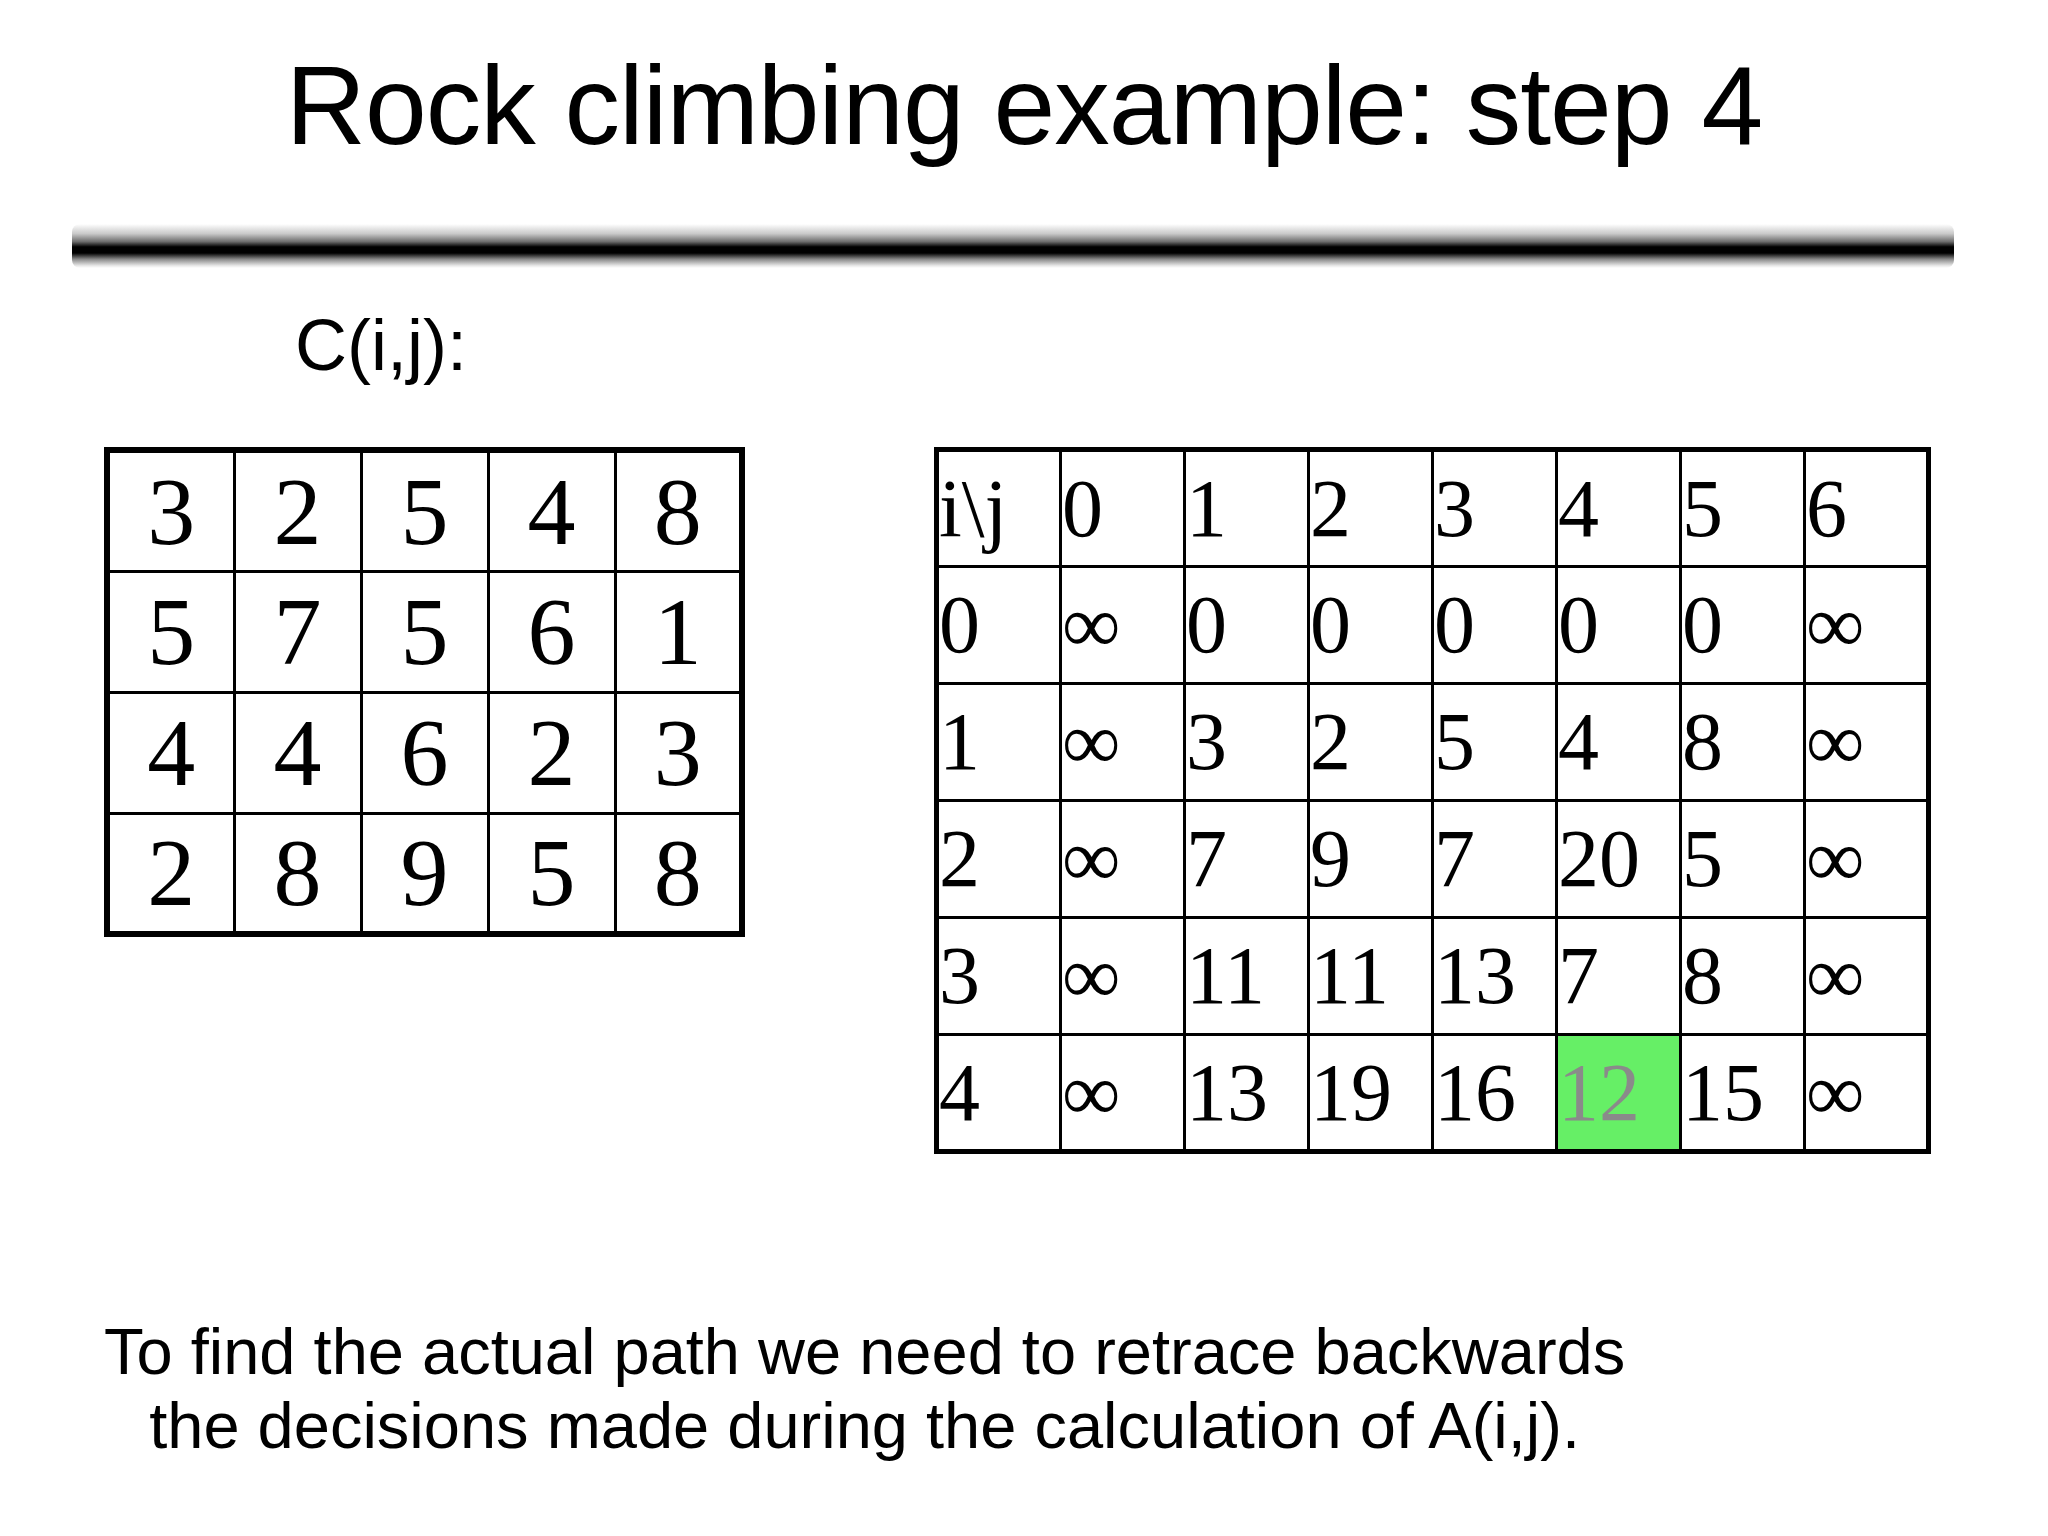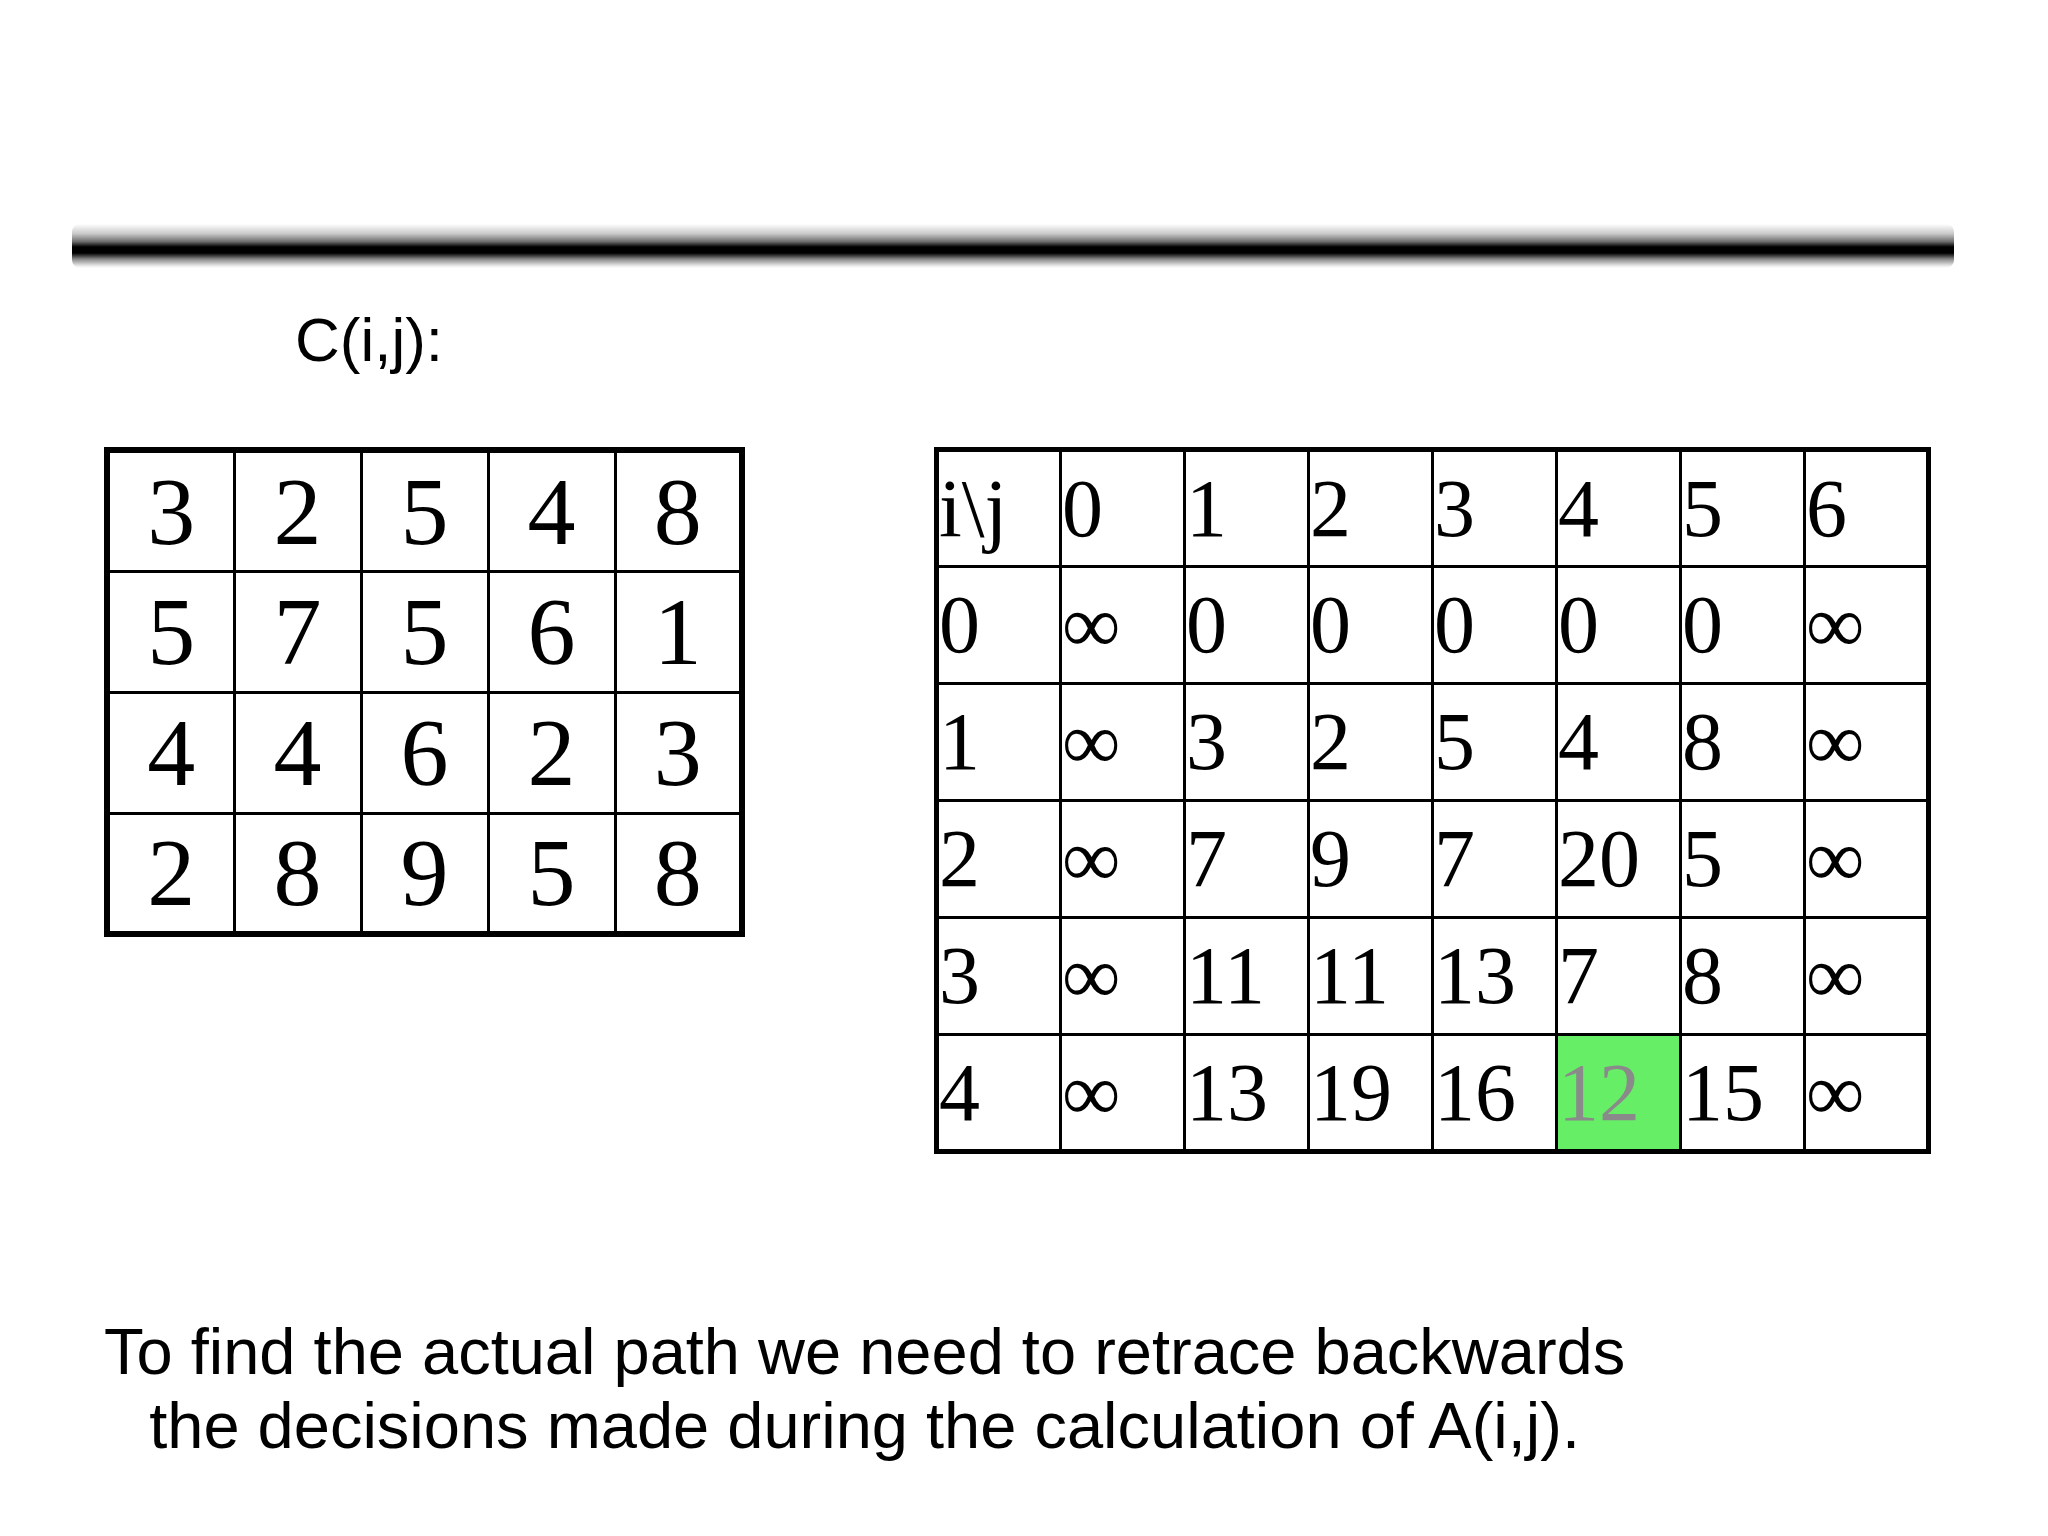--- a/index.html
+++ b/index.html
@@ -27,21 +27,21 @@
     left: 72px; top: 224px;
     width: 1882px; height: 44px;
     border-radius: 8px;
     background: linear-gradient(to bottom,
       #ffffff 0%, #c9c9c9 22%, #6e6e6e 40%,
       #000000 52%, #000000 66%,
       #8a8a8a 80%, #e9e9e9 95%, #ffffff 100%);
   }
   .matrix-label {
     position: absolute;
-    font-size: 62px;
+    font-size: 72px;
     line-height: 1.1;
     white-space: nowrap;
   }
   .c-label { left: 295px; top: 306px; }
   .a-label { left: 1285px; top: 294px; }
 
   table.matrix {
     position: absolute;
     border-collapse: collapse;
     font-family: "Liberation Serif", serif;
@@ -81,20 +81,21 @@
     line-height: 74px;
     white-space: nowrap;
   }
   .footer span { display: block; text-align: center; }
 </style>
 </head>
 <body>
 
 <div class="slide">
 
+  <div class="title">Rock climbing example: step 4</div>
 
   <div class="rule"></div>
 
   <div class="matrix-label c-label">C(i,j):</div>
 
   <table class="matrix c-table">
       <tbody>
         <tr>
           <td>3</td>
           <td>2</td>

